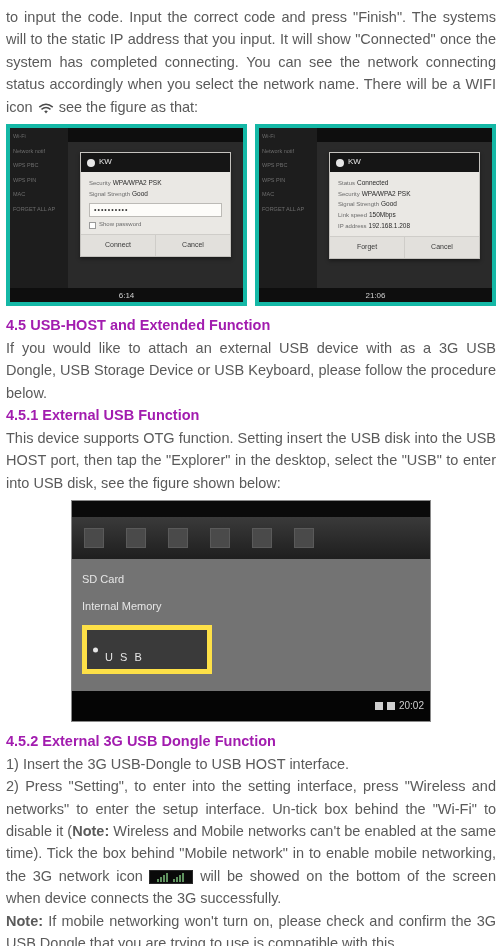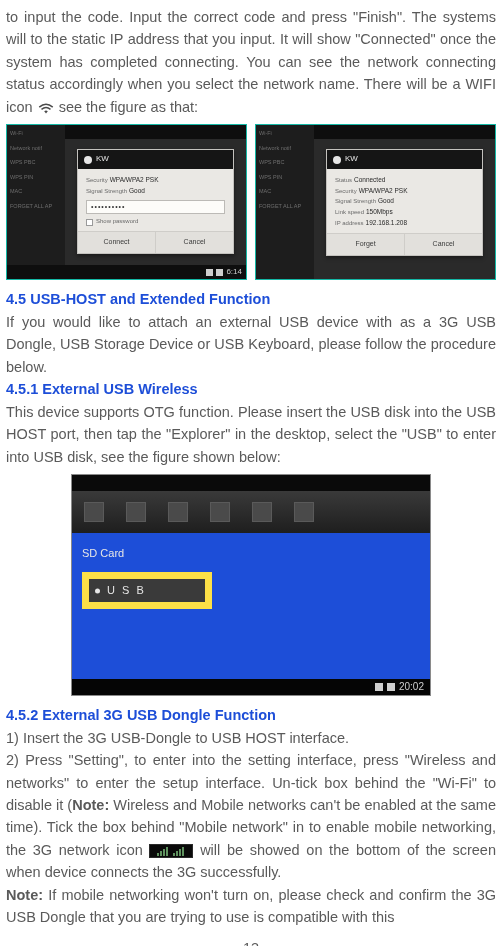--- a/index.html
+++ b/index.html
@@ -19,35 +19,35 @@
     .wifi-icon {
       display: inline-block;
       width: 18px;
       height: 14px;
       vertical-align: middle;
       position: relative;
     }
     .wifi-icon svg { display: block; }
     .heading {
       font-weight: bold;
-      color: #1d4ed8;
+      color: #a21caf;
       margin: 0;
     }
     .bold { font-weight: bold; margin-top: 36px; }
     .screenshots-row {
       display: flex;
       gap: 8px;
       margin: 6px 0 8px 0;
     }
     .screenshot {
       flex: 1;
-      height: 156px;
+      height: 182px;
       background: #2a2a2a;
       position: relative;
-      border: 1px solid #14b8a6;
+      border: 4px solid #14b8a6;
     }
     .sc-left-panel {
       position: absolute;
       left: 0; top: 0;
       width: 58px; height: 100%;
       background: #1d1d1d;
       display: flex; flex-direction: column;
       padding: 4px 3px;
       gap: 6px;
       font-size: 5.5px;
@@ -101,29 +101,30 @@
     .sc-statusbar {
       position: absolute;
       left: 0; right: 0; bottom: 0;
       height: 14px;
       background: #0e0e0e;
       color: #cfcfcf;
       display: flex; justify-content: flex-end; align-items: center;
       padding: 0 4px;
       gap: 3px;
       font-size: 8px;
+      flex-direction: column;
     }
     .sb-icon { width: 7px; height: 7px; background: #cfcfcf; }
     .sc-topbar {
       position:absolute;left:0;right:0;top:0;height:14px;background:#0e0e0e;
     }
     .big-screenshot {
       margin: 6px auto 8px auto;
       width: 360px; height: 222px;
-      background: #1d4ed8;
+      background: #737373;
       border: 1px solid #8a8a8a;
       position: relative;
     }
     .bs-topbar {
       position:absolute;left:0;right:0;top:0;height:16px;background:#0a0a0a;
     }
     .bs-tabbar {
       position: absolute; left:0; right:0; top:16px; height:42px;
       background: linear-gradient(#3a3a3a,#1e1e1e);
       display:flex; align-items:center; padding:0 12px; gap:22px;
@@ -132,29 +133,29 @@
       display:flex;flex-direction:column;align-items:center;gap:2px;
       color:#cfcfcf;font-size:7px;
     }
     .bs-tab .ticon { width:20px;height:20px;background:#4a4a4a;border:1px solid #5a5a5a; }
     .bs-sidebar {
       position:absolute;left:10px;top:70px;width:130px;
       color:#e6e6e6;font-size:11px;
       display:flex;flex-direction:column;gap:10px;
     }
     .bs-sidebar .hl {
-      background:#3a3a3a; border:7px solid #fde047; padding:3px 10px 3px 18px;
+      background:#3a3a3a; border:5px solid #fde047; padding:19px 10px 3px 18px;
       position:relative; letter-spacing:2px;
     }
     .bs-sidebar .hl::before {
       content:""; position:absolute;left:6px;top:50%;transform:translateY(-50%);
       width:5px;height:5px;border-radius:50%;background:#e6e6e6;
     }
     .bs-statusbar {
-      position:absolute;left:0;right:0;bottom:0;height:16px;background:#050505;
+      position:absolute;left:0;right:0;bottom:0;height:30px;background:#050505;
       color:#cfcfcf;display:flex;justify-content:flex-end;align-items:center;
       padding:0 6px;gap:4px;font-size:10px;
     }
     .signal-bars {
       display: inline-flex; align-items: flex-end; gap: 0.8px; height: 9px; margin-right: 2px;
     }
     .signal-bars span {
       width: 2.2px; background: #5f925f; display: block;
     }
     .signal-bars span:nth-child(1){height:3px}
@@ -246,27 +247,32 @@
         <div><span class="lbl">Security</span> <span class="val">WPA/WPA2 PSK</span></div>
         <div><span class="lbl">Signal Strength</span> <span class="val">Good</span></div>
         <div><span class="lbl">Link speed</span> <span class="val">150Mbps</span></div>
         <div><span class="lbl">IP address</span> <span class="val">192.168.1.208</span></div>
       </div>
       <div class="sc-dialog-actions">
         <div class="btn">Forget</div>
         <div class="btn">Cancel</div>
       </div>
     </div>
+    <div class="sc-statusbar">
+      <span class="sb-icon"></span>
+      <span class="sb-icon"></span>
+      <span>21:06</span>
+    </div>
   </div>
 </div>
 
 <p class="para heading">4.5 USB-HOST and Extended Function</p>
 <p class="para">If you would like to attach an external USB device with as a 3G USB Dongle, USB Storage Device or USB Keyboard, please follow the procedure below.</p>
-<p class="para heading">4.5.1 External USB Wireless</p>
-<p class="para">This device supports OTG function. Please insert the USB disk into the USB HOST port, then tap the "Explorer" in the desktop, select the "USB" to enter into USB disk, see the figure shown below:</p>
+<p class="para heading">4.5.1 External USB Function</p>
+<p class="para">This device supports OTG function. Setting insert the USB disk into the USB HOST port, then tap the "Explorer" in the desktop, select the "USB" to enter into USB disk, see the figure shown below:</p>
 
 <div class="big-screenshot">
   <div class="bs-topbar"></div>
   <div class="bs-tabbar">
     <div class="bs-tab">
         <div class="ticon"></div>
       </div>
     <div class="bs-tab">
         <div class="ticon"></div>
       </div>
@@ -278,20 +284,21 @@
       </div>
     <div class="bs-tab">
         <div class="ticon"></div>
       </div>
     <div class="bs-tab">
         <div class="ticon"></div>
       </div>
   </div>
   <div class="bs-sidebar">
     <div>SD Card</div>
+    <div>Internal Memory</div>
     <div class="hl">U S B</div>
   </div>
   <div class="bs-statusbar">
     <span class="sb-icon" style="width:8px;height:8px"></span>
     <span class="sb-icon" style="width:8px;height:8px"></span>
     <span>20:02</span>
   </div>
 </div>
 
 <p class="para heading">4.5.2 External 3G USB Dongle Function</p>

